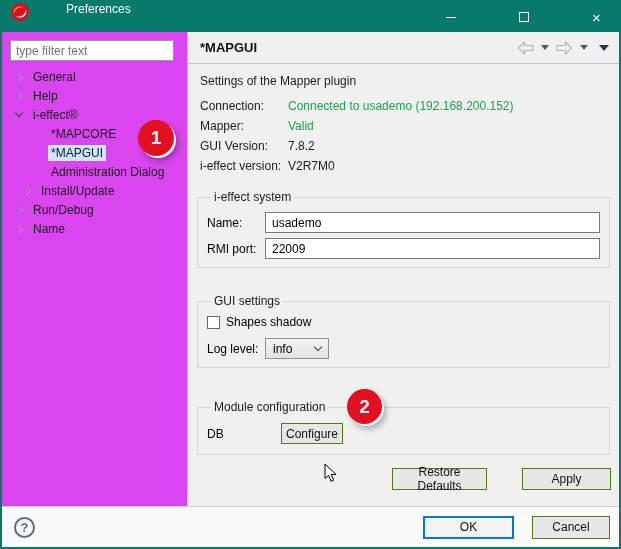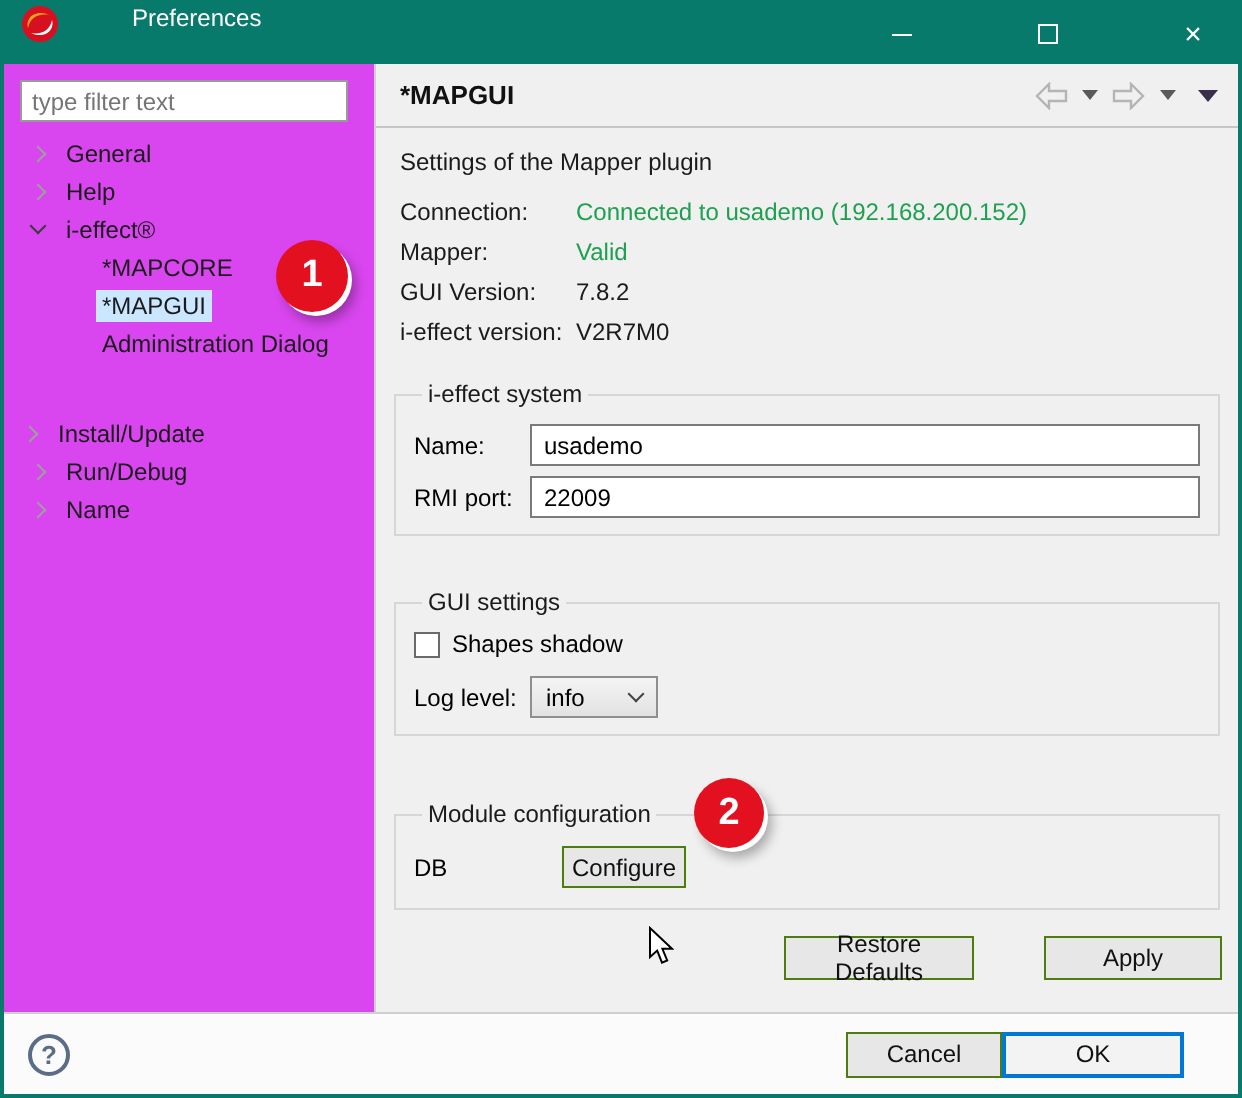--- a/index.html
+++ b/index.html
@@ -124,21 +124,21 @@
           </div>
           <div class="tree-row" style="padding-left: 46px;">
             <span class="tree-label">*MAPCORE</span>
           </div>
           <div class="tree-row" style="padding-left: 46px;">
             <span class="tree-label sel">*MAPGUI</span>
           </div>
           <div class="tree-row" style="padding-left: 46px;">
             <span class="tree-label">Administration Dialog</span>
           </div>
-          <div class="tree-row" style="padding-left: 8px; margin-top: 26px;">
+          <div class="tree-row" style="padding-left: 20px;">
             <span class="exp"></span>
             <span class="tree-label">Install/Update</span>
           </div>
           <div class="tree-row" style="padding-left: 12px;">
             <span class="exp"></span>
             <span class="tree-label">Run/Debug</span>
           </div>
           <div class="tree-row" style="padding-left: 12px;">
             <span class="exp"></span>
             <span class="tree-label">Name</span>
@@ -229,22 +229,22 @@
       </div>
 
     </div>
   </div>
 
   <div class="footer">
     <span class="help-btn">
         <span>?</span>
       </span>
     <span class="spacer"></span>
+    <button class="btn ok-btn">OK</button>
     <button class="btn cancel-btn">Cancel</button>
-    <button class="btn ok-btn">OK</button>
   </div>
 
   <div class="badge badge1">1</div>
   <div class="badge badge2">2</div>
 
   <div class="cursor">
     <svg width="13" height="20" viewBox="0 0 13 20">
       <path d="M1 1 L1 15.5 L4.6 12.3 L7 18.3 L9.6 17.2 L7.2 11.4 L12 11.4 Z" fill="#fff" stroke="#000" stroke-width="1"></path>
     </svg>
   </div>

